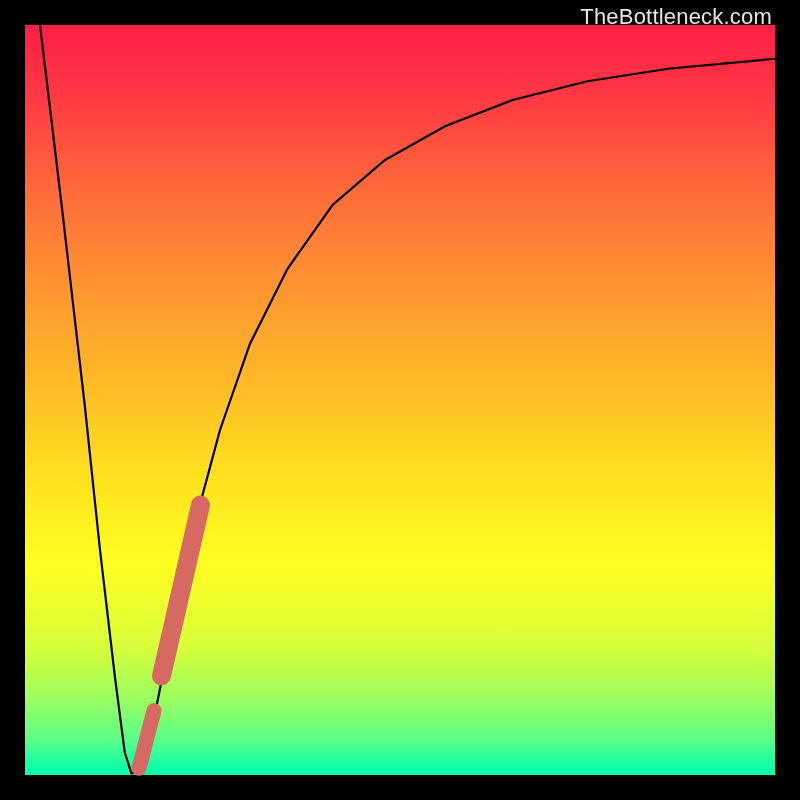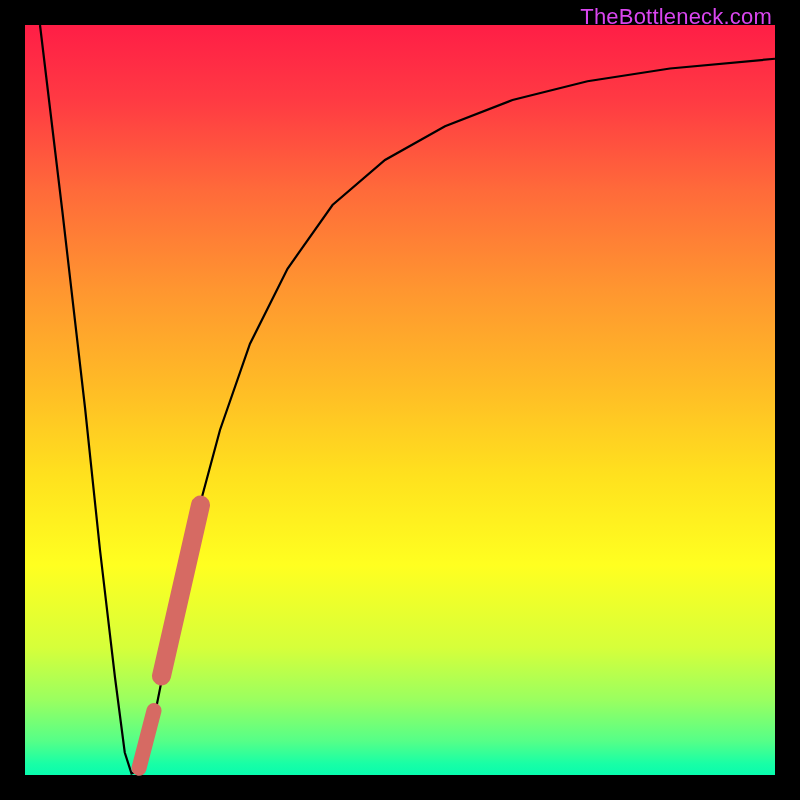--- a/index.html
+++ b/index.html
@@ -19,21 +19,21 @@
     position: absolute;
     top: 0;
     left: 0;
   }
   .watermark {
     position: absolute;
     top: 4px;
     right: 28px;
     font-family: Arial, Helvetica, sans-serif;
     font-size: 22px;
-    color: #d946ef;
+    color: #e5e5e5;
     letter-spacing: 0.2px;
     user-select: none;
   }
 </style>
 </head>
 <body>
 
 <div class="frame">
   <svg id="svg-root" width="800" height="800" viewBox="0 0 800 800">
     <defs>

